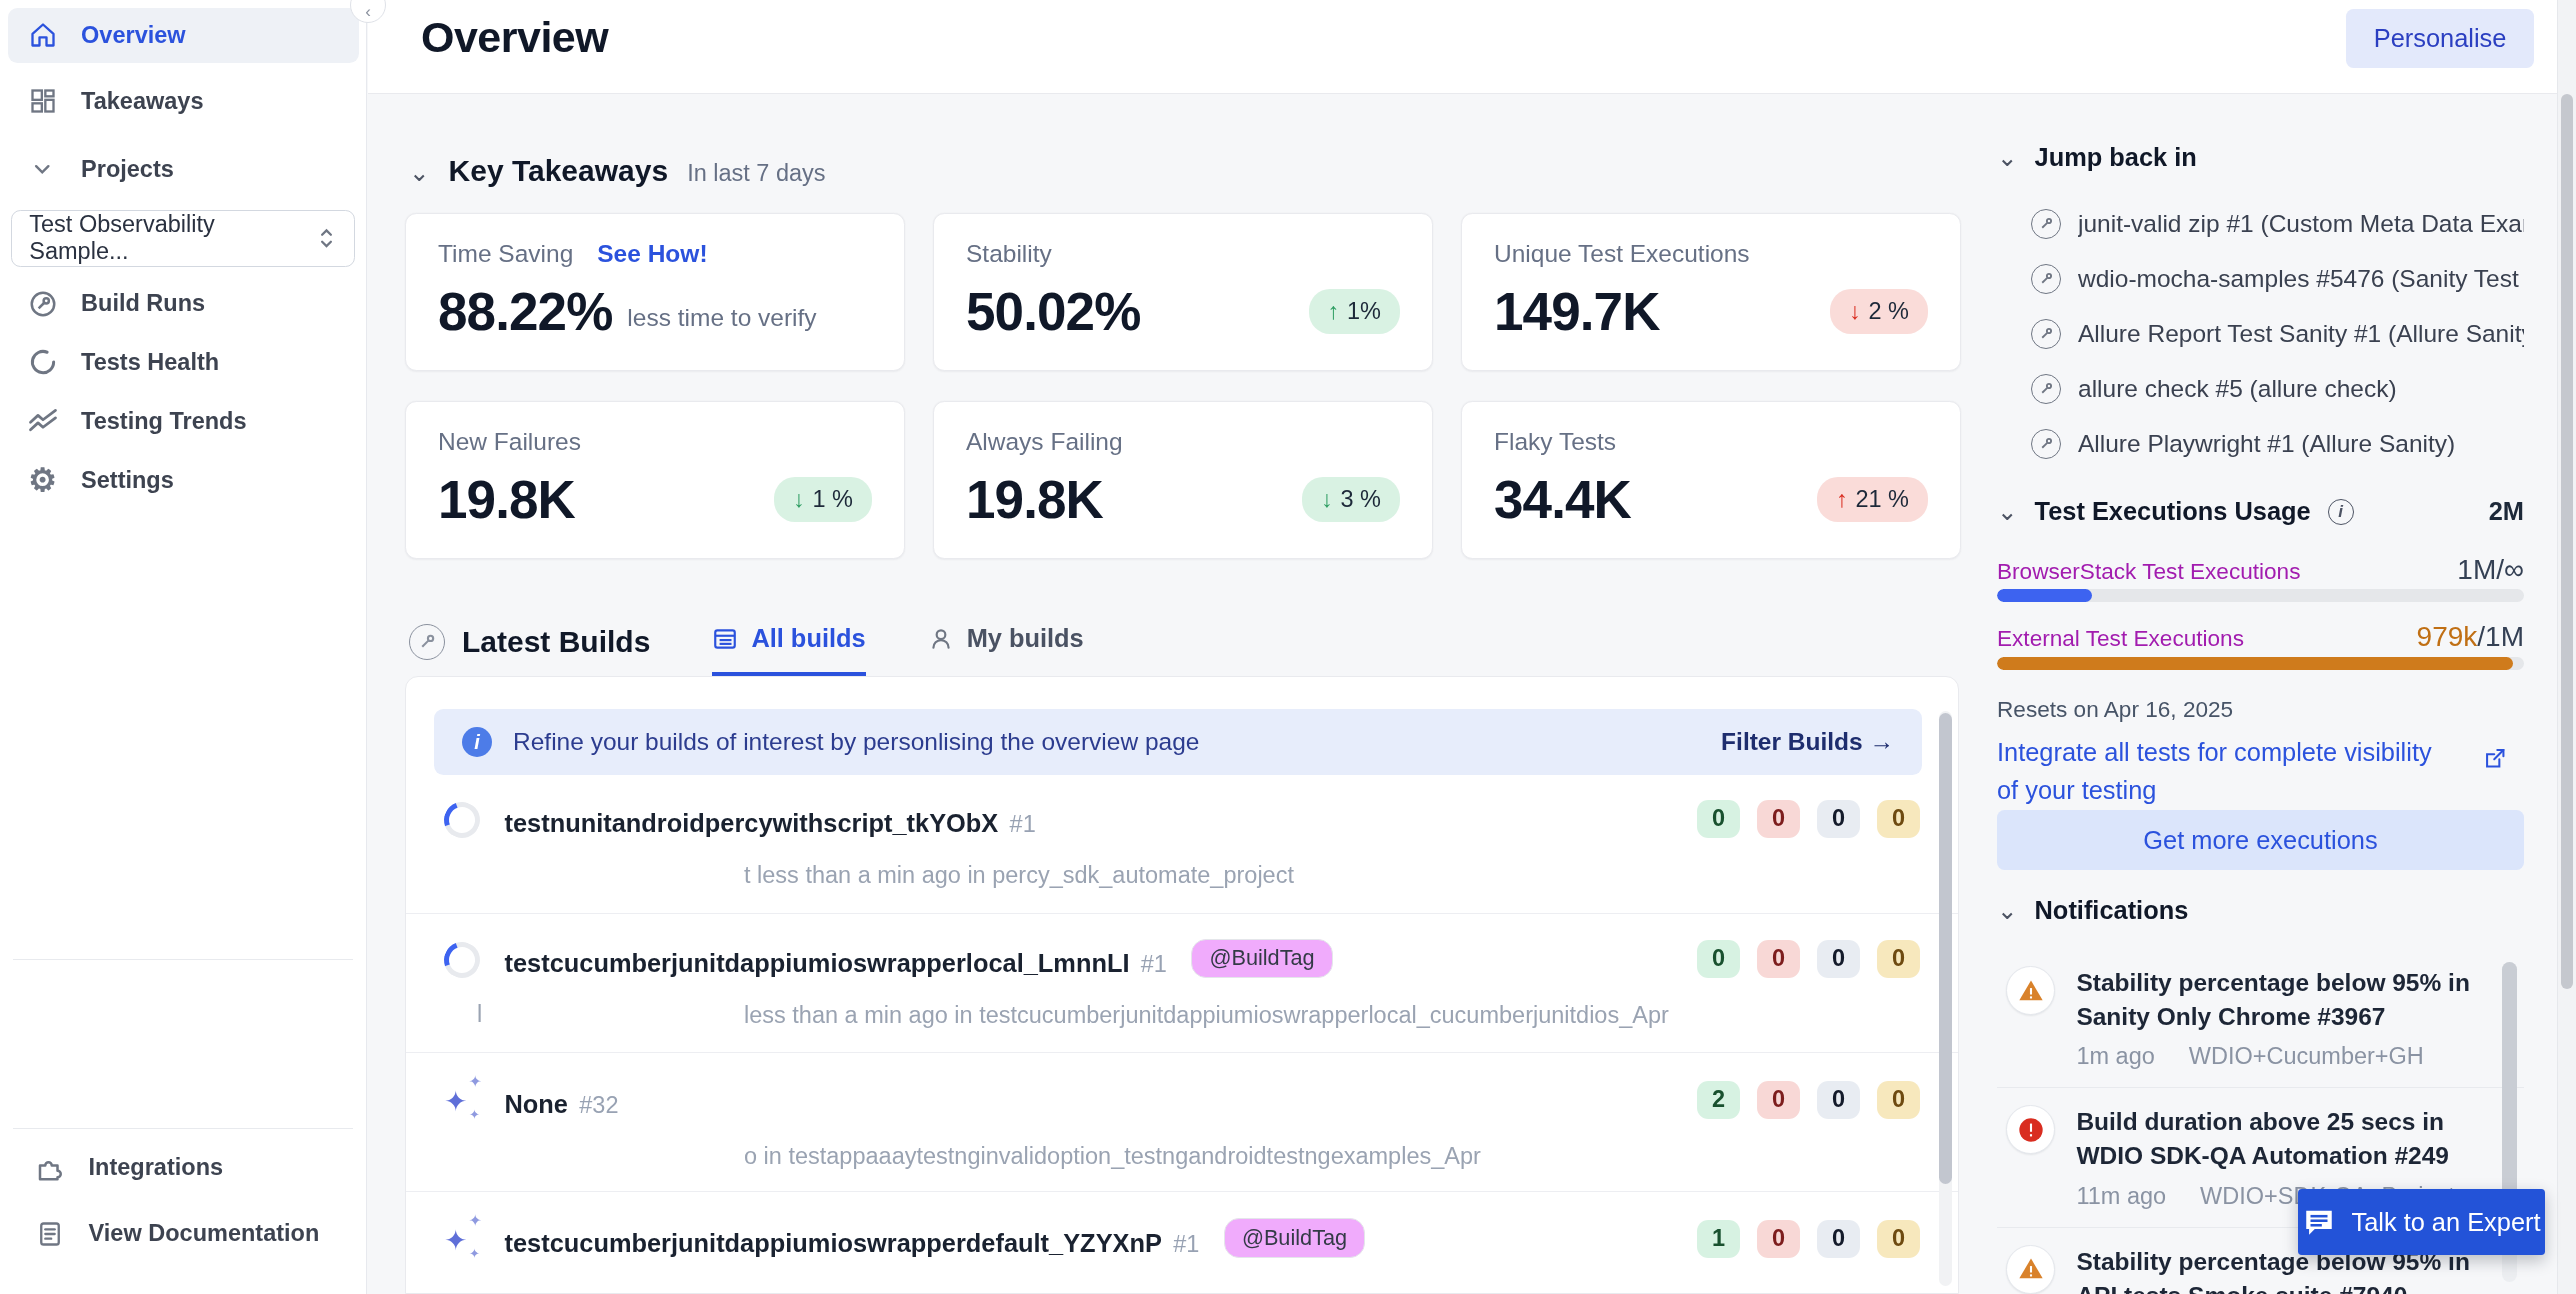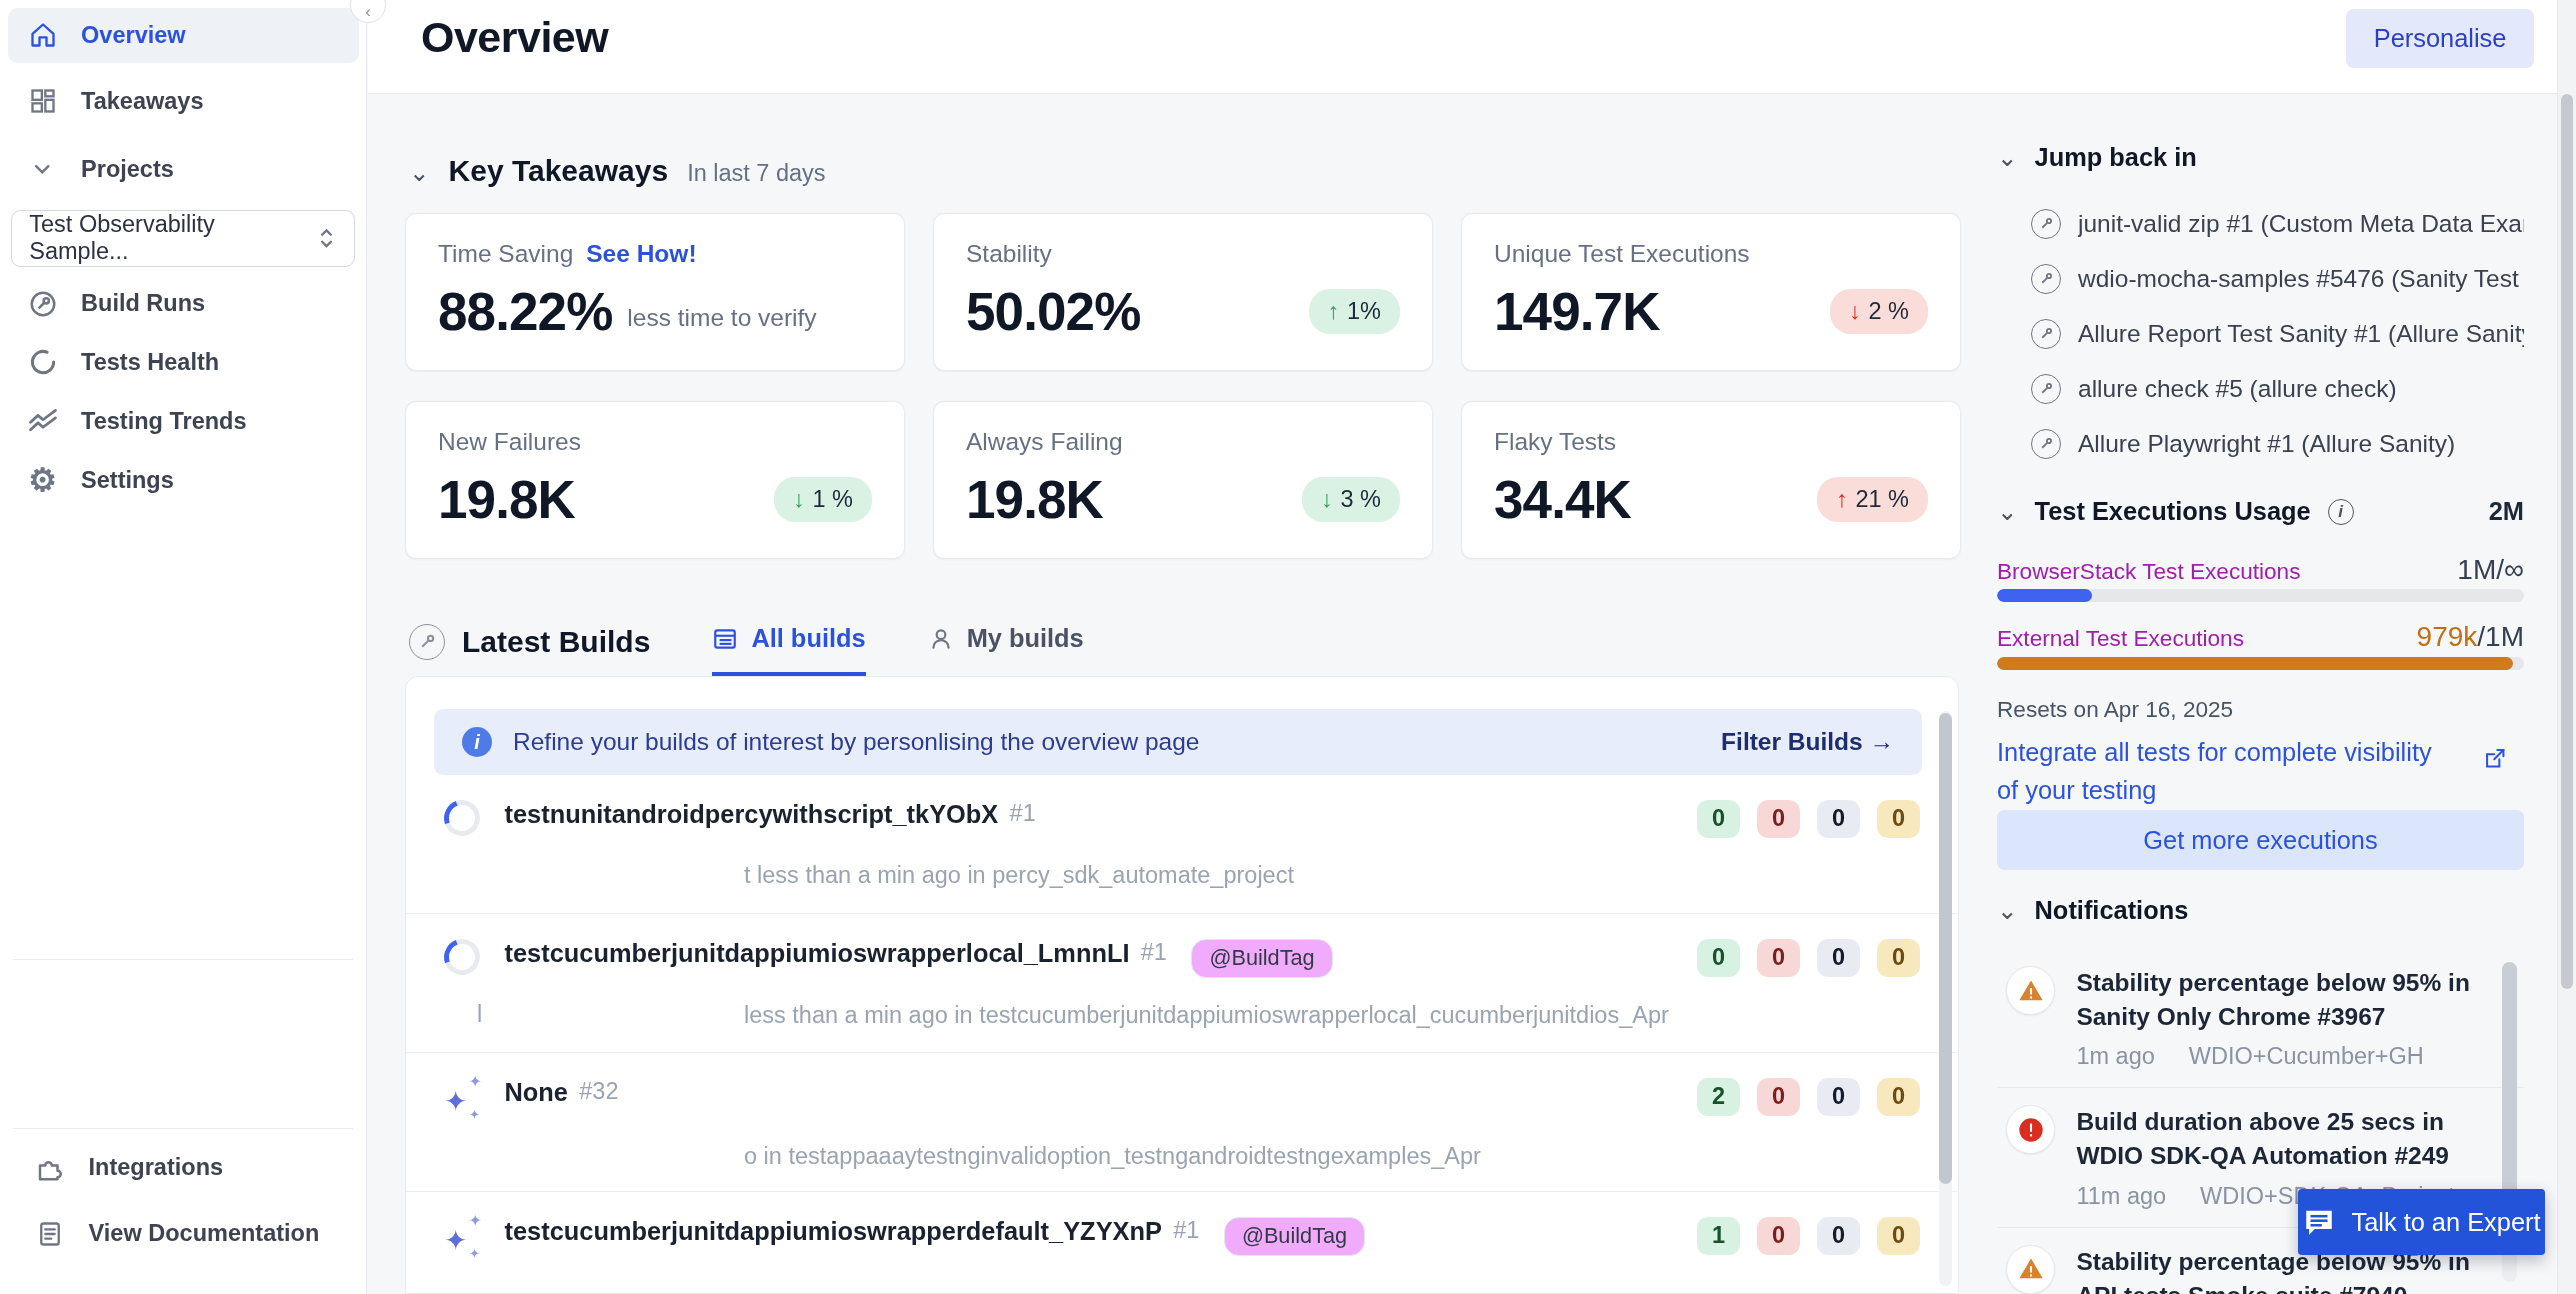--- a/index.html
+++ b/index.html
@@ -23,21 +23,21 @@
   .page-title { position:absolute; left:53px; top:13px; font-size:43px; font-weight:700; color:#101828; letter-spacing:-0.5px; }
   .personalise { position:absolute; right:22.6px; top:9.4px; background:#e3e9fb; color:#2b3fc1; font-size:25.4px; font-weight:400; border:none; border-radius:7.5px; padding:15px 28px; cursor:pointer; font-family:inherit; }
 
   
   .kt-header { position:absolute; left:409px; top:154px; display:flex; align-items:baseline; gap:19px; }
   .chev { color:#4d5464; font-size:24.5px; cursor:pointer; }
   .kt-title { font-size:30px; font-weight:700; color:#101828; }
   .kt-sub { font-size:23.5px; color:#667085; }
   .cards { position:absolute; left:405px; top:213px; width:1556px; display:grid; grid-template-columns:repeat(3,1fr); gap:30px 28px; }
   .card { background:#fff; border:0.9px solid #e9eaee; border-radius:11.3px; height:158px; padding:26px 32px; box-shadow:0 0.9px 1.9px rgba(16,24,40,.05); }
-  .card-label-row { font-size:24.5px; color:#667085; display:flex; gap:13px; }
+  .card-label-row { font-size:24.5px; color:#667085; display:flex; gap:24px; }
   .card-link { color:#2b52dd; font-weight:700; cursor:pointer; }
   .card-val-row { margin-top:13px; display:flex; align-items:center; }
   .card-value { font-size:53px; font-weight:700; color:#101828; letter-spacing:-0.9px; }
   .card-suffix { font-size:24.5px; color:#667085; margin-left:15px; margin-top:13px; }
   .pill { margin-left:auto; display:inline-flex; align-items:center; gap:7.5px; font-size:23.5px; color:#1d2939; border-radius:21px; padding:9.4px 19px; }
   .pill.good { background:#d9f2e3; } .pill.good .arr { color:#2f9e63; }
   .pill.bad { background:#fadcd9; } .pill.bad .arr { color:#d92d20; }
   .arr { font-size:23.5px; font-weight:700; }
 
   
@@ -48,21 +48,21 @@
   .tab.active { color:#2b52dd; border-bottom:4.7px solid #2b52dd; margin-left:62px; }
   .tab.inactive { color:#4a5263; margin-left:62px; border-bottom:4.7px solid transparent; }
   .tab .tic { display:flex; }
 
   .builds-panel { position:absolute; left:405px; top:676px; width:1554px; height:618px; background:#fff; border:0.9px solid #e9eaee; border-radius:13px 13px 0 0; overflow:hidden; }
   .banner { margin:32px 36px 0 28px; height:66px; background:#e7edfb; border-radius:9.4px; display:flex; align-items:center; padding:0 28px; }
   .banner-text { font-size:24.5px; color:#2c3c8f; margin-left:21px; }
   .banner-action { margin-left:auto; font-size:24.5px; font-weight:700; color:#1e2d6e; cursor:pointer; }
   .info-badge { width:30px; height:30px; border-radius:50%; background:#4d7ce8; color:#fff; font-size:20px; font-weight:700; display:flex; align-items:center; justify-content:center; font-style:italic; }
   .build-row { position:relative; height:139px; padding:24.5px 38px 0 38px; border-bottom:0.9px solid #edeef2; }
-  .build-top { display:flex; align-items:flex-start; }
+  .build-top { display:flex; align-items:flex-end; }
   .spinner { width:36px; height:36px; border-radius:50%; border:5.7px solid #e8eaee; border-left-color:#3d63f0; transform:rotate(25deg); flex:0 0 36px; }
   .sparkle { width:36px; height:41px; position:relative; flex:0 0 36px; }
   .sparkle .s1 { position:absolute; left:0; top:7.5px; font-size:28px; color:#5f6fd8; }
   .sparkle .s2 { position:absolute; right:-1.9px; top:-5.7px; font-size:16px; color:#8f9ae0; }
   .sparkle .s3 { position:absolute; right:0px; bottom:-3.8px; font-size:13px; color:#8f9ae0; }
   .build-name { font-size:25.4px; font-weight:700; color:#1a2230; margin-left:24.5px; }
   .build-num { font-size:23.5px; color:#98a2b3; margin-left:11.3px; }
   .build-tag { background:#f0abfc; border:0.9px solid #e4e6ea; color:#333a46; font-size:21.7px; border-radius:15px; padding:5.7px 17px; margin-left:24.5px; }
   .counts { margin-left:auto; display:flex; gap:17px; }
   .cnt { width:43px; height:38px; border-radius:11.3px; display:flex; align-items:center; justify-content:center; font-size:23.5px; font-weight:700; }

